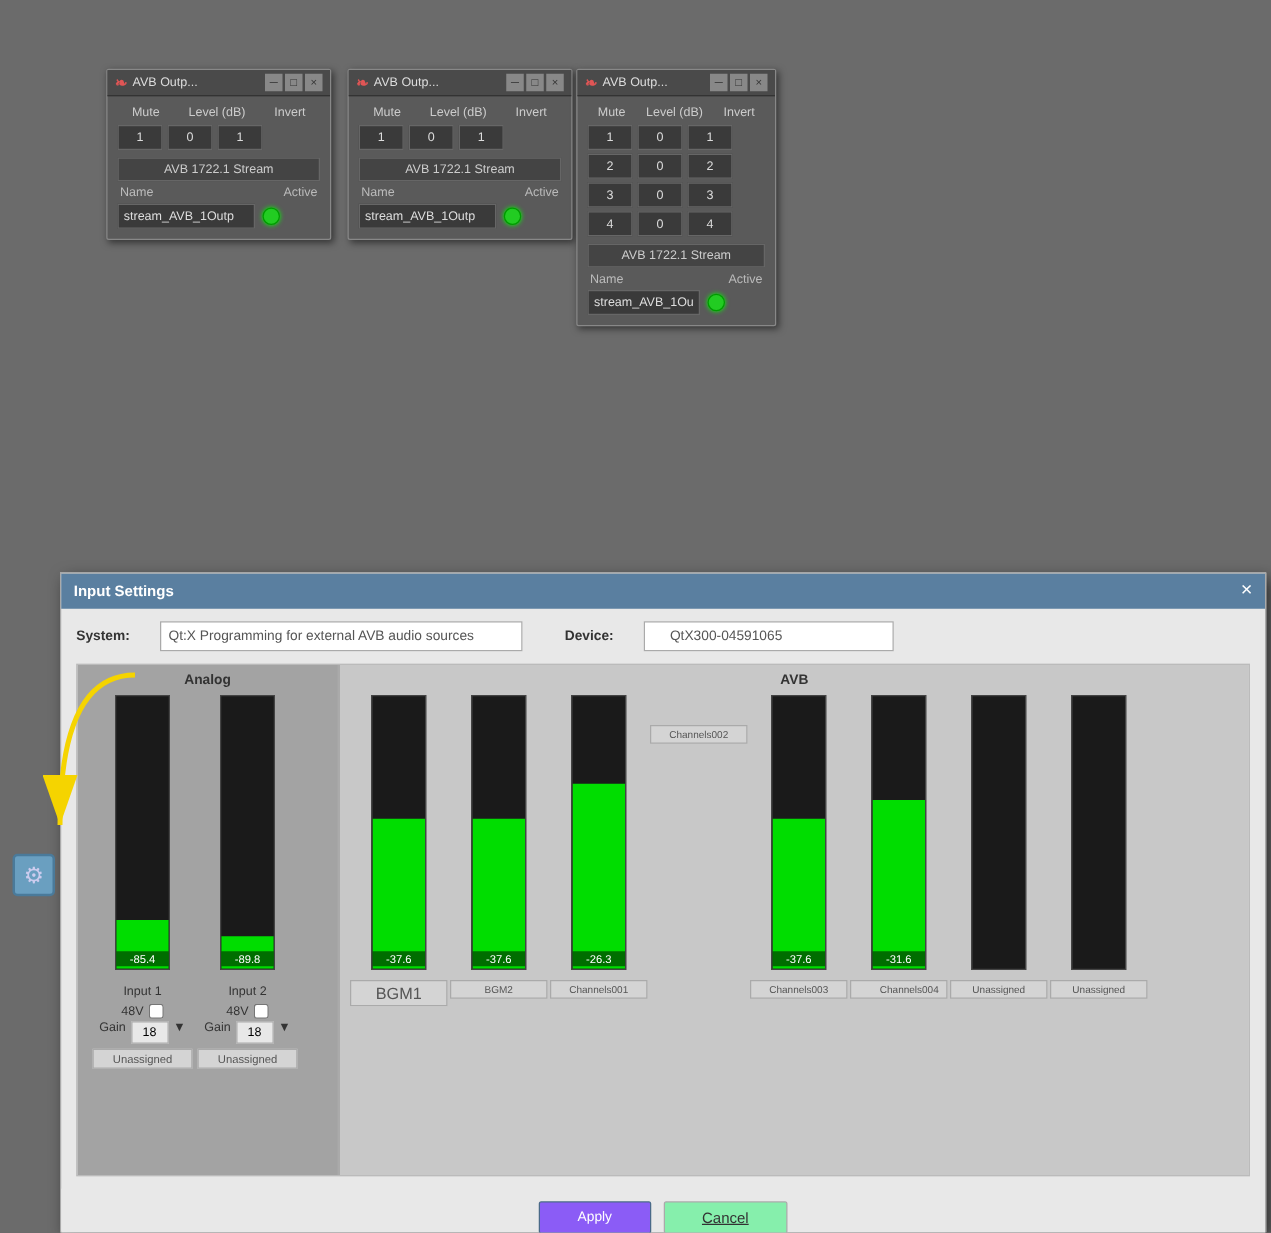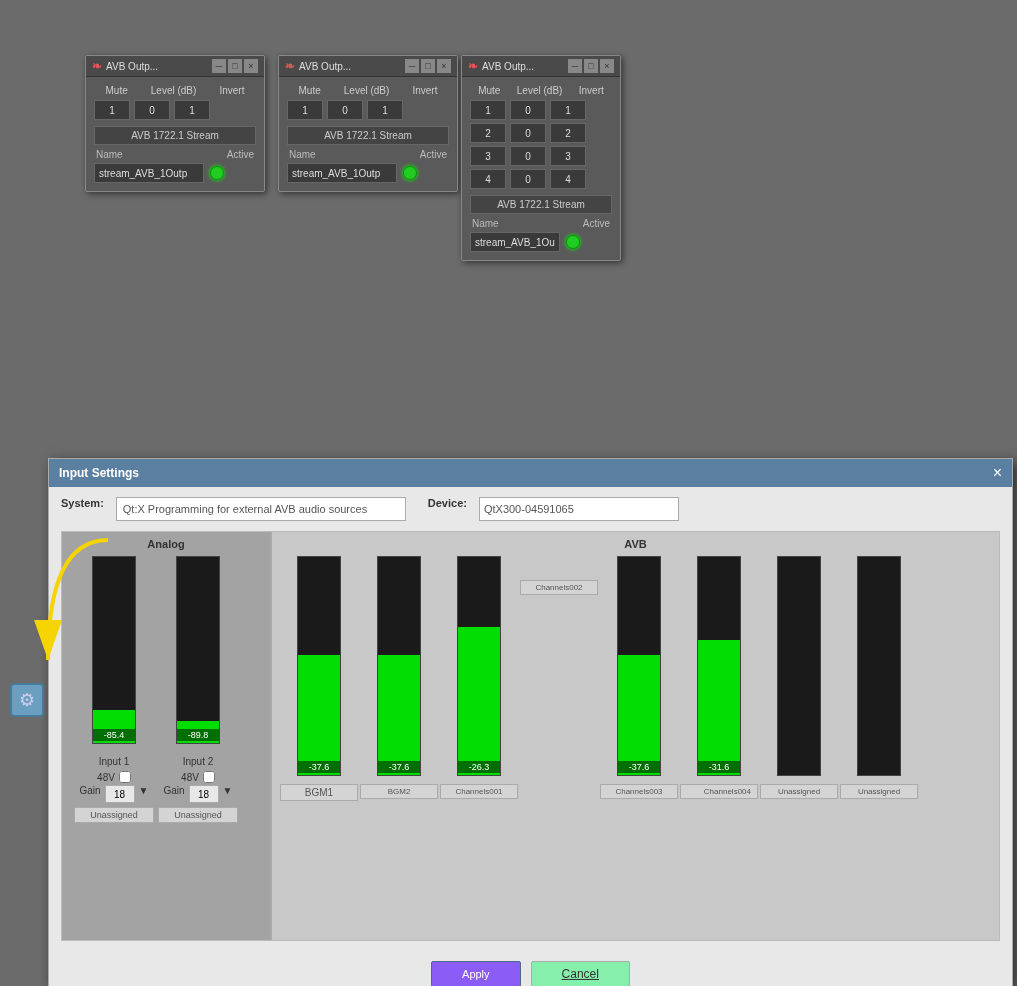--- a/index.html
+++ b/index.html
@@ -183,21 +183,22 @@
       cursor: pointer;
       line-height: 1;
     }
 
     .dialog-body {
       padding: 10px 12px;
     }
 
     .system-row {
       display: flex;
-      gap: 12px;
+      align-items: center;
+      gap: 24px;
       margin-bottom: 10px;
     }
 
     .system-label {
       color: #333;
       font-size: 11px;
       font-weight: bold;
     }
 
     .system-input {
@@ -213,21 +214,21 @@
     .device-label {
       color: #333;
       font-size: 11px;
       font-weight: bold;
       margin-left: 10px;
     }
 
     .device-input {
       background: white;
       border: 1px solid #aaa;
-      padding: 3px 4px;
+      padding: 3px 20px;
       font-size: 11px;
       width: 200px;
       height: 24px;
       color: #555;
     }
 
     
     .meters-area {
       display: flex;
       gap: 0;
@@ -267,21 +268,21 @@
 
     .meter-column {
       display: flex;
       flex-direction: column;
       align-items: center;
       width: 80px;
     }
 
     .meter-bar-container {
       width: 44px;
-      height: 188px;
+      height: 220px;
       background: #1a1a1a;
       border: 1px solid #444;
       position: relative;
       overflow: hidden;
       display: flex;
       flex-direction: column;
       justify-content: flex-end;
     }
 
     .meter-fill {
@@ -626,21 +627,21 @@
 
       <div class="avb-panel">
         <div class="panel-header">AVB</div>
         <div class="avb-meters-row" id="avb-meters-row">
 
         <div class="avb-meter-col">
               <div class="meter-bar-container" style="width: 44px; height: 220px;">
                 <div class="meter-fill" style="height: 55%;"></div>
                 <div class="meter-value-badge">-37.6</div>
               </div>
-              <button class="meter-assign-btn" style="font-size: 10px; margin-top: 8px;">BGM1</button>
+              <button class="meter-assign-btn" style="font-size: 13px; margin-top: 8px;">BGM1</button>
             </div>
             <div class="avb-meter-col">
               <div class="meter-bar-container" style="width: 44px; height: 220px;">
                 <div class="meter-fill" style="height: 55%;"></div>
                 <div class="meter-value-badge">-37.6</div>
               </div>
               <button class="meter-assign-btn" style="font-size: 8px; margin-top: 8px;">BGM2</button>
             </div>
             <div class="avb-meter-col">
               <div class="meter-bar-container" style="width: 44px; height: 220px;">

